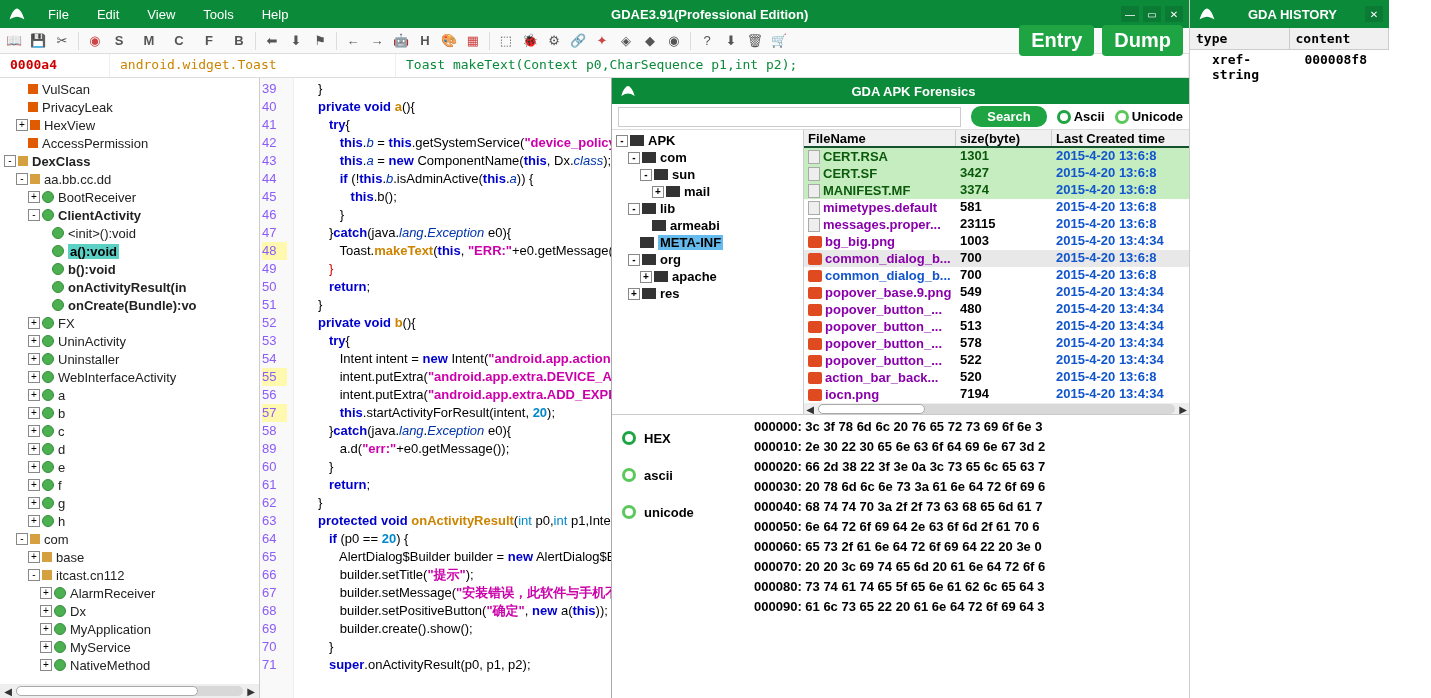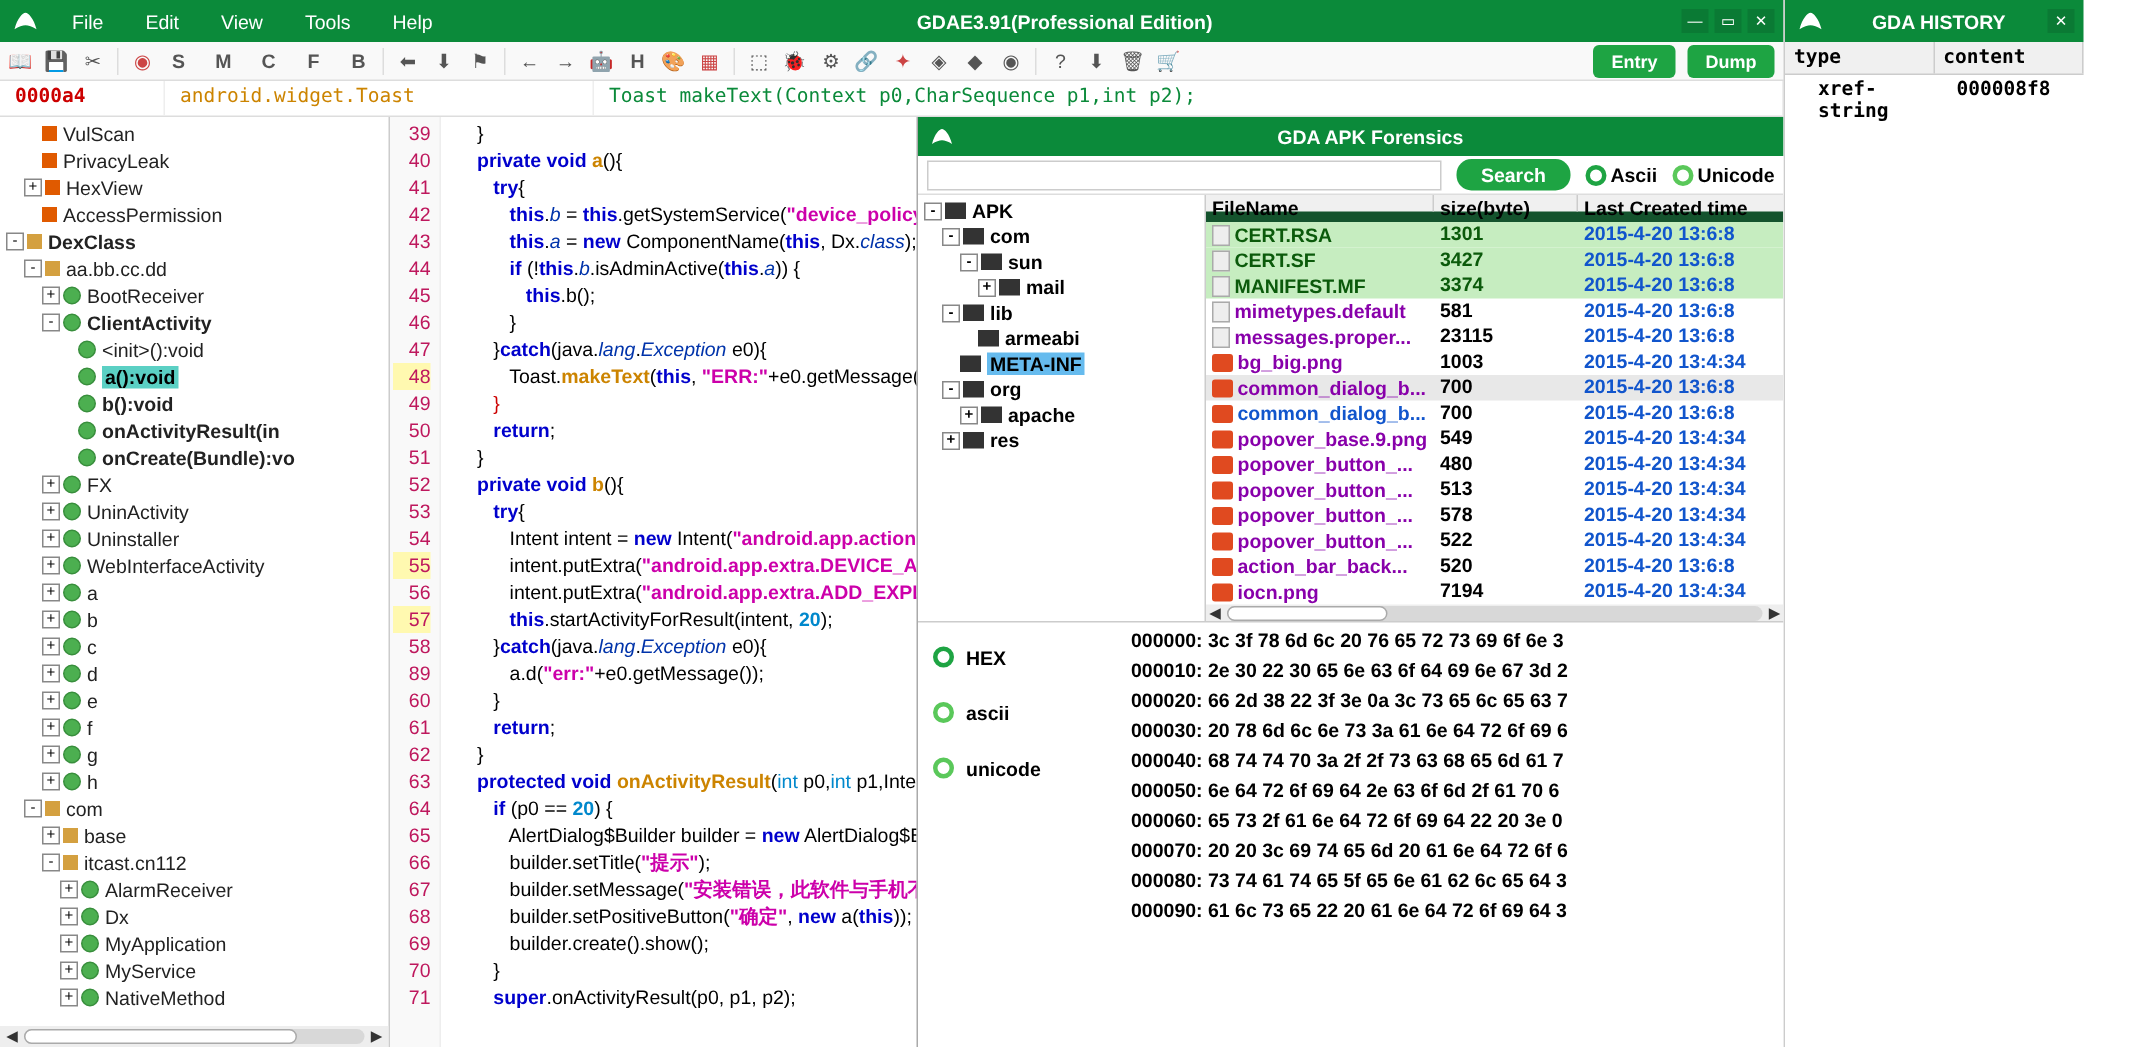--- a/index.html
+++ b/index.html
@@ -7,38 +7,38 @@
 .main-col { width:1189px; display:flex; flex-direction:column; }
 .side-col { width:200px; display:flex; flex-direction:column; border-left:1px solid #ccc; }
 .titlebar { height:28px; background:#0b8a3a; color:#fff; display:flex; align-items:center; padding:0 6px;justify-content:center; }
 .logo { width:22px; height:22px; margin-right:6px; }
 .menu-item { padding:0 14px; cursor:pointer; }
 .title-ctr { flex:1; text-align:center; font-weight:bold; }
 .win-btn { width:18px; height:16px; margin-left:4px; background:#0a7a34; display:flex; align-items:center; justify-content:center; font-size:10px; cursor:pointer; }
 .toolbar { height:26px; background:#f9f9f9; border-bottom:1px solid #ddd; display:flex; align-items:center; padding:0 6px; gap:8px; }
 .tool-ic { width:16px; height:16px; cursor:pointer; display:flex; align-items:center; justify-content:center; font-size:13px; color:#555; }
 .tool-sep { width:1px; height:18px; background:#ddd; }
-.btn-pill { padding:4px 12px; background:#1ea443; color:#fff; border-radius:4px; cursor:pointer; font-weight:bold; font-size:12px; }
+.btn-pill { padding:4px 12px; background:#1ea443; color:#fff; border-radius:4px; cursor:pointer; font-weight:bold; font-size:20px; }
 .info-bar { height:24px; display:flex; border-bottom:1px solid #ddd; }
 .info-cell { padding:3px 10px; border-right:1px solid #eee; font-family:Consolas,monospace; }
 .content { flex:1; display:flex; overflow:hidden; }
 .left-tree { width:260px; border-right:1px solid #ccc; overflow:hidden; position:relative; }
 .tree { padding:2px 4px; font-family:Tahoma; }
 .tree-row { display:flex; align-items:center; height:18px; white-space:nowrap; cursor:pointer; }
 .tree-exp { width:12px; height:12px; border:1px solid #888; display:flex; align-items:center; justify-content:center; font-size:10px; margin-right:2px; line-height:1; }
 .tree-sp { display:inline-block; width:12px; }
 .ic-sq { display:inline-block; width:10px; height:10px; margin-right:4px; }
 .ic-cls { width:12px; height:12px; border-radius:50%; background:#4caf50; border:1px solid #388e3c; }
 .tree-lbl { color:#222; }
 .b { font-weight:bold; }
 .sel-tree { background:#5bd0c4; color:#000; padding:0 2px; }
 .sel-meta { background:#66bbee; color:#000; padding:0 2px; }
 .right-panel { flex:1; display:flex; flex-direction:column; position:relative; }
 .editor { flex:1; display:flex; overflow:hidden; font-family:Consolas,monospace; font-size:14px; line-height:18px; }
-.gutter { width:34px; background:#f9f9f9; border-right:1px solid #eee; text-align:right; padding:2px 6px 2px 2px; color:#be185d; }
+.gutter { width:34px; background:#f9f9f9; border-right:1px solid #eee; padding:2px 6px 2px 2px; color:#8b5cf6; }
 .gutter div { height:18px; }
 .hilite { background:#fff9b0; }
 .code { flex:1; padding:2px 6px; white-space:pre; overflow:hidden; }
 .code-line { height:18px; }
 .kw { color:#0000cc; font-weight:bold; }
 .str { color:#cc00aa; font-weight:bold; }
 .num { color:#0088cc; font-weight:bold; }
 .fn { color:#cc8400; font-weight:bold; }
 .it { font-style:italic; color:#0033aa; }
 .typ { color:#0088cc; }
@@ -49,21 +49,21 @@
 .search-box { flex:1; height:20px; border:1px solid #ccc; }
 .btn-srch { padding:3px 16px; background:#1ea443; color:#fff; border-radius:10px; cursor:pointer; font-weight:bold; }
 .radio-item { display:flex; align-items:center; gap:3px; cursor:pointer; font-weight:bold; }
 .radio-dot { width:14px; height:14px; border:3px solid #1ea443; border-radius:50%; }
 .radio-off { border:3px solid #5ac85a; }
 .for-body { flex:1; display:flex; overflow:hidden; }
 .apk-tree { width:192px; border-right:1px solid #ccc; padding:2px 4px; font-family:Consolas,monospace; }
 .apk-row { display:flex; align-items:center; height:17px; cursor:pointer; white-space:nowrap; font-weight:bold; }
 .ic-fld { display:inline-block; width:14px; height:11px; background:#333; margin-right:4px; }
 .file-table { flex:1; overflow:hidden; }
-.ft-head { display:flex; background:#f0f0f0; border-bottom:7px solid #14532d; font-family:Consolas,monospace; font-weight:bold; height:18px; }
+.ft-head { display:flex; background:#f0f0f0; border-bottom:2px solid #14532d; font-family:Consolas,monospace; font-weight:bold; height:18px; }
 .ft-col1 { width:152px; padding:1px 4px; border-right:1px solid #ccc; }
 .ft-col2 { width:96px; padding:1px 4px; border-right:1px solid #ccc; }
 .ft-col3 { flex:1; padding:1px 4px; }
 .ft-row { display:flex; height:17px; font-family:Consolas,monospace; font-weight:bold; cursor:pointer; }
 .ft-fn { width:152px; padding:0 4px; white-space:nowrap; overflow:hidden; display:flex; align-items:center; }
 .ft-sz { width:96px; padding:0 4px; }
 .ft-dt { flex:1; padding:0 4px; color:#1155cc; white-space:nowrap; }
 .ic-file { display:inline-block; width:12px; height:14px; background:#eee; border:1px solid #aaa; margin-right:3px; }
 .ic-img { display:inline-block; width:14px; height:12px; background:#e04a20; border-radius:2px; margin-right:3px; }
 .cert { background:#c6edc0; color:#0b5a0b; }

